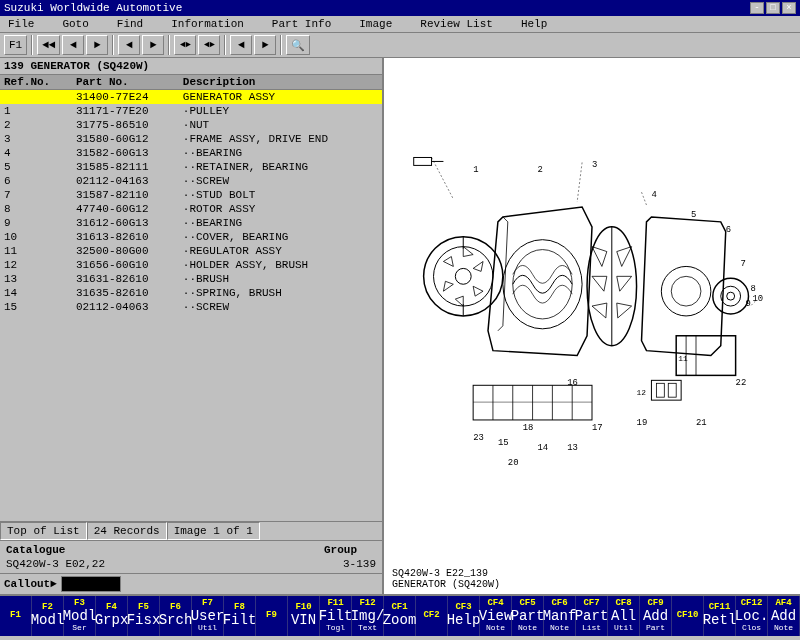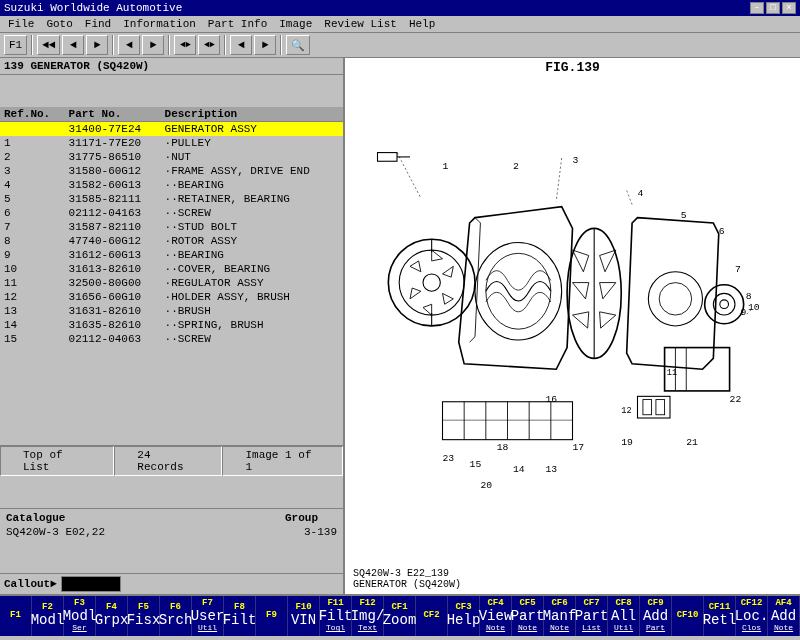--- a/index.html
+++ b/index.html
@@ -35,21 +35,21 @@
       display: flex;
       align-items: center;
       justify-content: center;
       cursor: pointer;
     }
 
     
     #menu-bar {
       background: #c0c0c0;
       display: flex;
-      gap: 0;
+      gap: 16px;
       border-bottom: 1px solid #808080;
       padding: 1px 2px;
     }
     .menu-item {
       padding: 1px 6px;
       font-size: 11px;
       cursor: pointer;
     }
 
     
@@ -90,26 +90,25 @@
     }
 
     #content-area {
       display: flex;
       flex: 1;
       overflow: hidden;
     }
 
     
     #left-panel {
-      width: 345px;
+      width: 384px;
       display: flex;
       flex-direction: column;
       background: #c0c0c0;
       border-right: 2px solid #808080;
-      gap: 32px;
     }
 
     #parts-title {
       background: #c0c0c0;
       padding: 2px 4px;
       font-size: 11px;
       font-weight: bold;
       border-bottom: 1px solid #808080;
     }
 
@@ -154,21 +153,21 @@
 
     
     #parts-status {
       background: #c0c0c0;
       display: flex;
       gap: 0;
       border-top: 1px solid #808080;
     }
 
     .status-cell {
-      padding: 2px 22px;
+      padding: 2px 6px;
       border: 1px solid;
       border-color: #808080 #ffffff #ffffff #808080;
       font-size: 11px;
     }
 
     
     #catalogue-info {
       background: #c0c0c0;
       border-top: 1px solid #808080;
       padding: 2px;
@@ -303,21 +302,20 @@
       text-align: center;
       line-height: 1.1;
     }
 
     .fkey-label2 {
       color: white;
       font-size: 8px;
       font-family: 'Courier New', monospace;
       text-align: center;
       line-height: 1.1;
-      text-decoration: underline;
     }
   </style>
 </head>
 <body>
 
 <div id="title-bar">
   <span>Suzuki Worldwide Automotive</span>
   <div id="title-bar-buttons">
     <div class="title-btn">-</div>
     <div class="title-btn">□</div>
@@ -474,21 +472,20 @@
         </div>
       </div>
 
       <div id="callout-row">
         <span id="callout-label">Callout►</span>
         <input id="callout-input" type="text" style="">
       </div>
     </div>
 
     <div id="right-panel">
-      <div id="diagram-title">FIG.139</div>
 
       <div id="diagram-area">
 
         <svg id="alternator-svg" viewBox="0 0 420 350" xmlns="http://www.w3.org/2000/svg" style="width:100%;height:100%;">
 
           <rect width="420" height="350" fill="white"></rect>
 
           <g transform="translate(30, 20)">
             <rect x="0" y="0" width="18" height="8" fill="none" stroke="black" stroke-width="1"></rect>
             <line x1="18" y1="4" x2="30" y2="4" stroke="black" stroke-width="1"></line>

